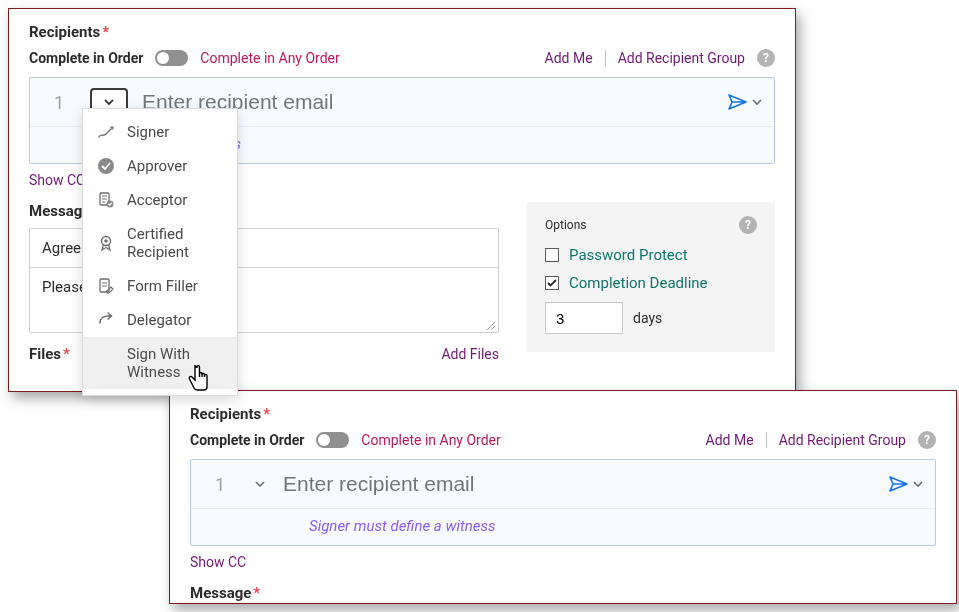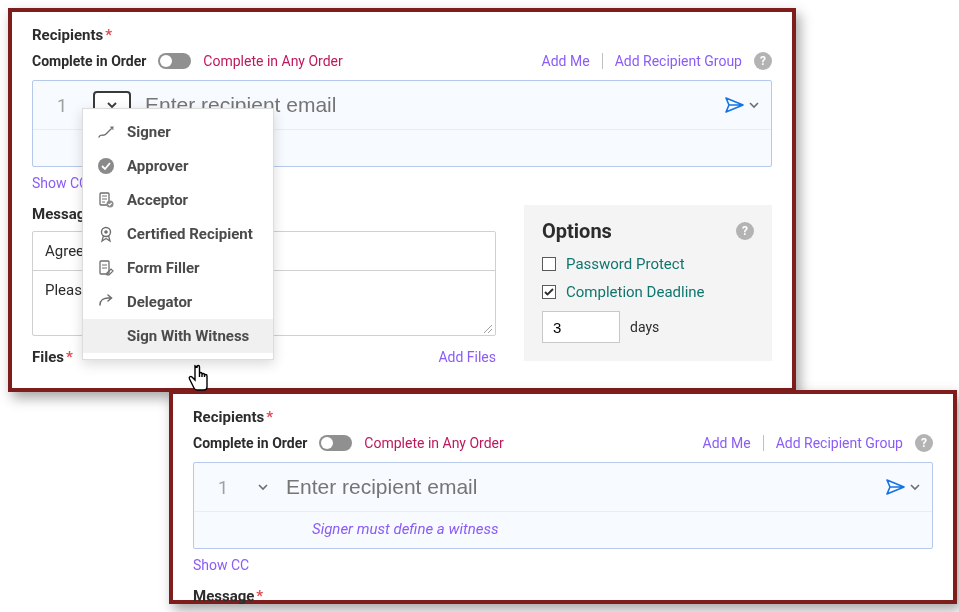--- a/index.html
+++ b/index.html
@@ -1,39 +1,39 @@
 <!DOCTYPE html>
 <html><head>
   <meta charset="utf-8">
   <style>
     * { box-sizing: border-box; margin: 0; padding: 0; }
     body { font-family: -apple-system, BlinkMacSystemFont, "Segoe UI", Roboto, sans-serif; font-size: 14px; color: #2c2c2c; background: #fff; position: relative; width: 959px; height: 612px; }
     
     .panel {
       background: #fff;
       position: absolute;
-      border: 4px solid #7f1d1d;
+      border: 1px solid #7f1d1d;
       box-shadow: 4px 6px 12px rgba(0,0,0,0.35);
     }
     
     .panel-a { left: 8px; top: 8px; width: 788px; height: 384px; padding: 14px 20px 16px 20px; }
     .panel-b { left: 169px; top: 390px; width: 788px; height: 214px; padding: 14px 20px 16px 20px; }
     
     .section-label { font-weight: 700; font-size: 15px; color: #2c2c2c; margin-bottom: 8px; }
     .section-label .star { color: #e34850; margin-left: 2px; }
     
     .order-row { display: flex; align-items: center; gap: 12px; margin-bottom: 10px; }
     .order-left { font-weight: 700; font-size: 14px; }
     .order-spacer { flex: 1; }
     
     .toggle { width: 33px; height: 16px; background: #909090; border-radius: 10px; position: relative; }
     .toggle::after { content: ''; position: absolute; left: 2px; top: 2px; width: 12px; height: 12px; border-radius: 50%; background: #fff; }
     .order-any { color: #be185d; font-size: 14px; }
     
-    .link { color: #8b5cf6; font-size: 14px; cursor: pointer; }
+    .link { color: #701a75; font-size: 14px; cursor: pointer; }
     .divider { width: 1px; height: 16px; background: #c0c0c0; }
     
     .help-icon { width: 18px; height: 18px; border-radius: 50%; background: #b3b3b3; color: #fff; display: inline-flex; align-items: center; justify-content: center; font-size: 12px; font-weight: bold; }
     
     .recipient-box { border: 1px solid #b7c9ea; background: #f7faff; border-radius: 2px; padding: 0; margin-bottom: 8px; }
     .recipient-row-1 { display: flex; align-items: center; padding: 8px 12px; gap: 14px; }
     .recipient-num { width: 34px; text-align: center; color: #a0a0a0; font-size: 18px; }
     
     .role-select {
       width: 38px; height: 28px; border: 2.5px solid #3a3a3a; border-radius: 4px;
@@ -47,41 +47,40 @@
     .email-input { flex: 1; font-size: 21px; color: #757575; border: none; background: transparent; outline: none; padding: 4px 0; }
     
     .plane-btn { display: flex; align-items: center; gap: 4px; cursor: pointer; }
     .plane-btn svg.plane { width: 20px; height: 18px; }
     .plane-btn svg.chev { width: 10px; height: 7px; }
     
     .recipient-row-2 { padding: 8px 12px 10px 138px; font-style: italic; color: #8b5cf6; font-size: 15px; border-top: 1px solid #e8edf5; }
     .panel-b .recipient-row-2 { padding-left: 118px; }
     
     .dropdown {
-      position: absolute; left: 82px; top: 108px; width: 192px; background: #fff;
+      position: absolute; left: 82px; top: 108px; width: 156px; background: #fff;
       border: 1px solid #dcdcdc; box-shadow: 0 4px 12px rgba(0,0,0,0.15); z-index: 30;
       padding: 6px 0;
-      font-weight: bold;
     }
     .dropdown-item { display: flex; align-items: center; gap: 12px; padding: 8px 14px; cursor: pointer; color: #4b4b4b; font-size: 15px; }
     .dropdown-item.hover { background: #f0f0f0; }
     .dropdown-item .dd-icon { width: 18px; height: 18px; flex-shrink: 0; display: flex; align-items: center; justify-content: center; color: #707070; }
     
     .below-left { display: flex; gap: 28px; align-items: flex-start; }
     .left-col { flex: 1; }
     .right-col { width: 248px; }
     
     .msg-box { border: 1px solid #d0d0d0; border-radius: 2px; margin-bottom: 12px; }
     .msg-name { border-bottom: 1px solid #d0d0d0; padding: 10px 12px; font-size: 15px; color: #2c2c2c; }
     .msg-body { position: relative; padding: 10px 12px; min-height: 64px; font-size: 15px; color: #2c2c2c; }
     .resize-handle { position: absolute; right: 2px; bottom: 1px; width: 12px; height: 12px; }
     
     .options-panel { background: #f4f4f4; padding: 14px 18px 18px 18px; }
     .options-header { display: flex; align-items: center; justify-content: space-between; margin-bottom: 12px; }
-    .options-title { font-weight: 700; font-size: 20px; }
+    .options-title { font-weight: 400; font-size: 12px; }
     .opt-row { display: flex; align-items: center; gap: 10px; margin-bottom: 10px; font-size: 15px; color: #0f766e; }
     .checkbox { width: 14px; height: 14px; border: 1.5px solid #5a5a5a; display: inline-flex; align-items: center; justify-content: center; background: #fff; }
     .checkbox.checked svg { width: 10px; height: 8px; }
     .deadline-val { display: flex; align-items: center; gap: 10px; margin-left: 0; }
     .deadline-input { width: 78px; height: 32px; border: 1px solid #c8c8c8; background: #fff; padding: 4px 10px; font-size: 15px; }
     
     .files-row { display: flex; justify-content: space-between; align-items: center; }
     
     .cursor-img { position: absolute; left: 186px; top: 362px; z-index: 40; pointer-events: none; }
     

